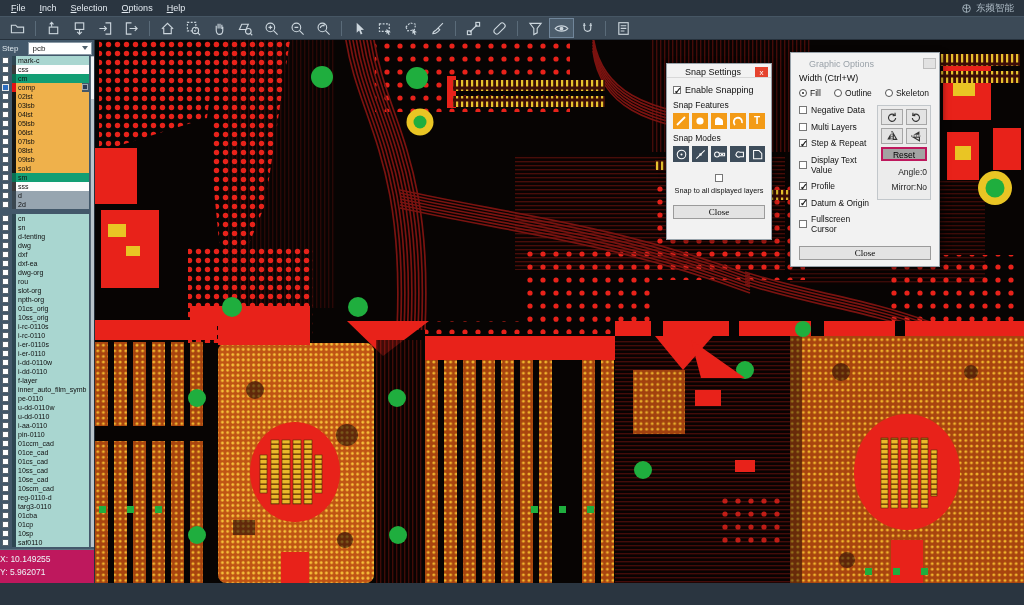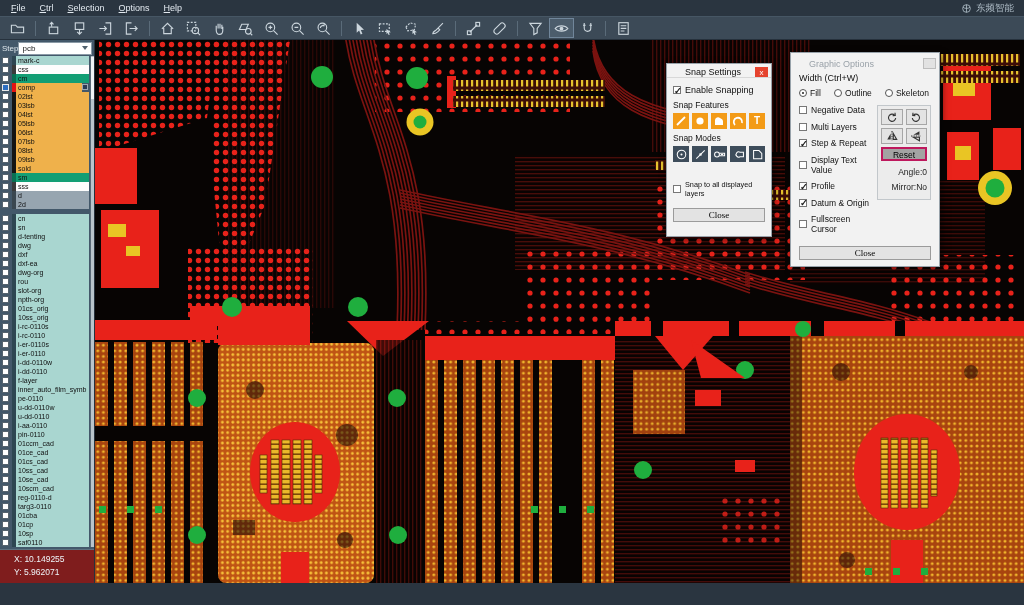--- a/index.html
+++ b/index.html
@@ -20,21 +20,21 @@
   .tbtn{width:25px;height:20px;display:flex;align-items:center;justify-content:center;background:transparent;border:1px solid transparent;padding:0;}
   .tbtn svg{width:15px;height:15px;stroke:#ccd6dd;fill:none;stroke-width:1.2;}
   .tbtn.pressed{background:#4c5d6c;border:1px solid #71869a;}
   .tsep{width:1px;height:15px;background:#5a6b79;margin:0 4px;flex:none;}
 
   
   .main{display:flex;height:543px;flex:none;}
 
   
   .sidebar{width:95px;background:var(--sidebar-bg);display:flex;flex-direction:column;flex:none;border-right:1px solid #26313c;}
-  .steprow{height:16px;display:flex;align-items:center;padding:1px 2px;gap:0;flex:none;border-radius:8px;}
+  .steprow{height:16px;display:flex;align-items:center;padding:1px 2px;gap:10px;flex:none;border-radius:8px;}
   .steplab{color:#dde6ec;font-size:8px;}
   .stepcombo{flex:1;height:13px;background:#fff;border:1px solid #8a9aa6;font-size:8px;color:#222;display:flex;align-items:center;justify-content:space-between;padding:0 3px;}
   .chev{width:0;height:0;border-left:3px solid transparent;border-right:3px solid transparent;border-top:4px solid #51626e;}
   .layerlist{position:relative;padding-right:5px;flex:none;}
   .lscroll{position:absolute;right:0;top:0;bottom:0;width:4px;background:#b9c4cb;border-left:1px solid #5a6b78;}
   .lscroll::after{content:"";position:absolute;top:1px;left:0;right:0;height:42px;background:#f2f5f7;}
   .lrow{height:9px;display:flex;align-items:stretch;}
   .cbx{width:7px;height:7px;background:#fff;border:1px solid #55636e;margin:1px 3px 0 2px;flex:none;}
   .cbx.on{background:#2d6fc2;border-color:#e8e8e8;}
   .sw{width:4px;flex:none;background:#23313a;}
@@ -46,32 +46,32 @@
   .lrow.gray   .lname{background:#97a5b0;}
   .lrow.orange .sw{background:#141414;}
   .lrow.green .sw{background:#0a6e52;}
   .lrow.teal .sw{background:#2e4652;}
   .lrow.white .sw{background:#3a3a3a;}
   .lrow.gray .sw{background:#3a4750;}
   .sw.red{background:#e31414 !important;}
   .lbadge{display:none;width:6px;height:6px;background:#2a3b55;border:1px solid #9aa8b4;margin:1px 1px 0 0;flex:none;}
   .lbadge.show{display:block;}
   .lgap{height:5px;}
-  .xy{margin-top:auto;padding:3px 14px;color:#eef4f8;font-size:8.5px;line-height:1.6;background:#7f1d1d;border-top:1px solid #5d7180;}
+  .xy{margin-top:auto;padding:3px 0;color:#eef4f8;font-size:8.5px;line-height:1.6;background:#be185d;border-top:1px solid #5d7180;}
 
   
   .canvas{position:relative;flex:1;overflow:hidden;background:#050404;}
   svg.pcb{position:absolute;left:0;top:0;width:929px;height:543px;display:block;}
 
   
   .dlg{position:absolute;background:#f2f2f2;border:1px solid #98a2aa;box-shadow:2px 3px 7px rgba(0,0,0,.55);font-size:9px;color:#111;}
   .tbar{height:14px;display:flex;align-items:flex-end;padding:0 3px 0 18px;border-bottom:1px solid #d8d8d8;}
   .xbtn{margin-left:auto;width:13px;height:10px;background:#e5432e;color:#fff;font-size:8px;line-height:9px;text-align:center;border:none;padding:0;}
   .xbtn2{margin-left:auto;width:13px;height:11px;background:#e2e2e2;border:1px solid #bdbdbd;padding:0;}
-  .dbody{padding:4px 6px 14px;}
+  .dbody{padding:4px 6px 20px;}
   .ckrow{display:flex;align-items:center;gap:4px;margin:3px 0 5px;}
   .ck{width:8px;height:8px;background:#fff;border:1px solid #777;position:relative;flex:none;}
   .ck.on::after{content:"\2713";position:absolute;left:0;top:-2.5px;font-size:9.5px;font-weight:bold;color:#1a1a1a;}
   .sec{margin:4px 0 3px;font-size:8.5px;}
   .frow{display:flex;gap:3px;}
   .fbtn{width:18px;height:16px;background:var(--accent-orange);display:flex;align-items:center;justify-content:center;border:none;padding:0;}
   .fbtn svg{width:12px;height:12px;stroke:#fff;fill:none;stroke-width:1.8;}
   .fbtn .t{color:#fff;font-weight:bold;font-size:10px;line-height:10px;}
   .mbtn{width:18px;height:16px;background:#3e4d5b;display:flex;align-items:center;justify-content:center;border:none;padding:0;}
   .mbtn svg{width:13px;height:13px;stroke:#fff;fill:none;stroke-width:1.1;}
@@ -256,21 +256,21 @@
       </symbol>
   </defs>
 </svg>
 
 <div id="app">
 
   <div class="menubar">
     <div class="menu-items">
 
     <span class="menu-item">File</span>
-        <span class="menu-item">Ctrl</span>
+        <span class="menu-item">Inch</span>
         <span class="menu-item">Selection</span>
         <span class="menu-item">Options</span>
         <span class="menu-item">Help</span>
       </div>
     <div class="logo">
       <svg>
           <use href="#i-logo"></use>
         </svg>
       <span>东频智能</span>
     </div>
@@ -1077,21 +1077,21 @@
                 <svg>
                   <use href="#m-key2"></use>
                 </svg>
               </button>
             <button class="mbtn">
                 <svg>
                   <use href="#m-poly"></use>
                 </svg>
               </button>
           </div>
-          <div class="ckrow small" style="margin-top:18px;">
+          <div class="ckrow small" style="margin-top:12px;flex-direction:column;">
             <span class="ck"></span>
             <span>Snap to all displayed layers</span>
           </div>
           <button class="closebtn">Close</button>
         </div>
       </div>
 
       <div class="dlg gfx">
         <div class="tbar">
           <span class="title">Graphic Options</span>

